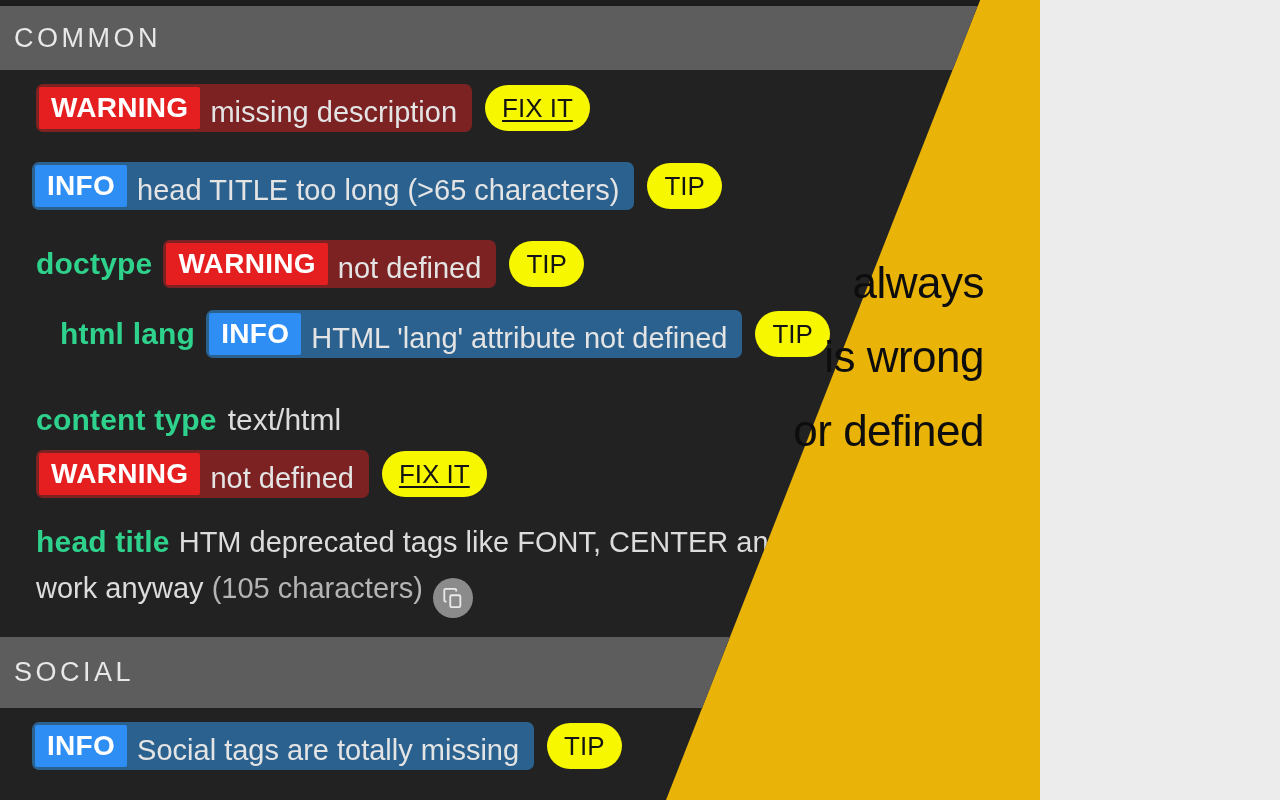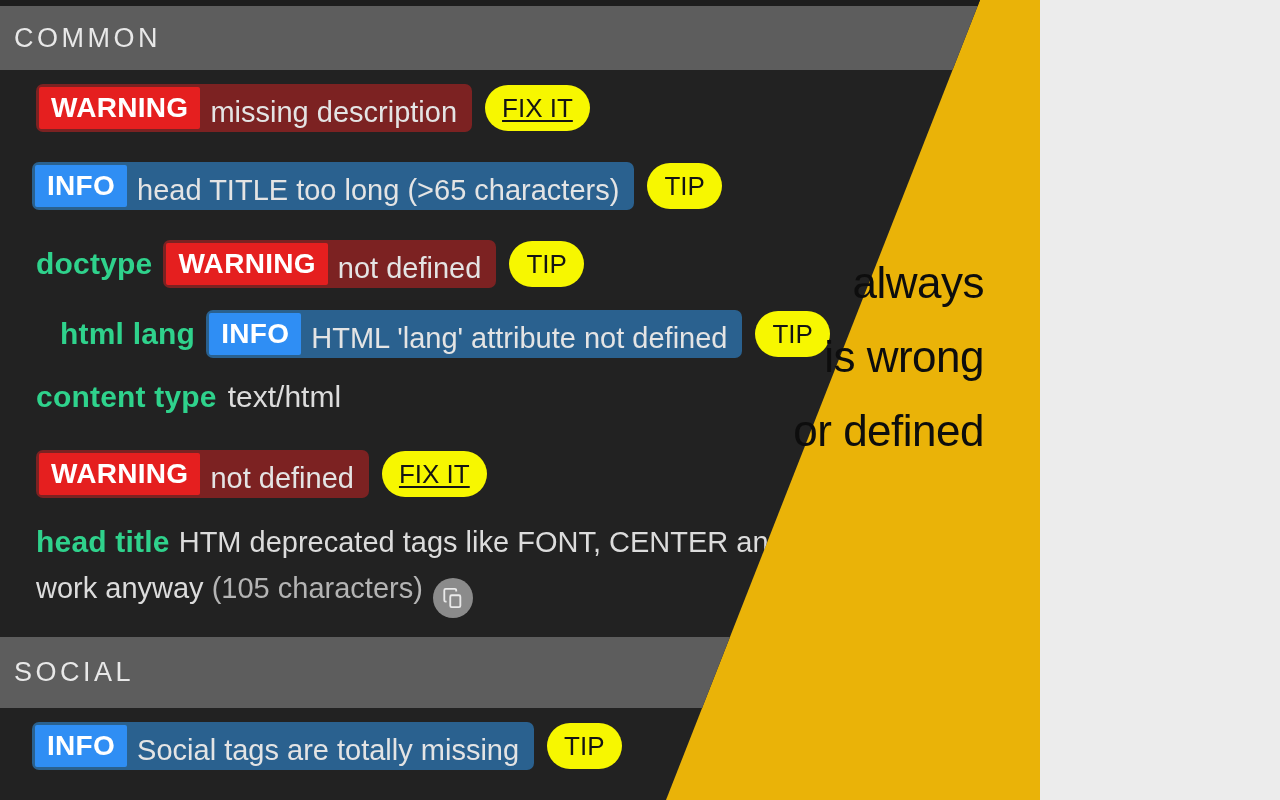--- a/index.html
+++ b/index.html
@@ -221,21 +221,21 @@
 
       <div class="row" style="left:36px; top:240px;margin-left:24px;">
         <span class="key">html lang</span>
         <div class="alert info">
           <span class="badge info">INFO</span>
           <span class="msg">HTML 'lang' attribute not defined</span>
         </div>
         <span class="pill">TIP</span>
       </div>
 
-      <div class="row" style="left:36px; top:310px;align-items:flex-end;">
+      <div class="row" style="left:36px; top:333px;align-items:flex-end;">
         <span class="key">content type</span>
         <span class="plainval">text/html</span>
       </div>
 
       <div class="row" style="left:36px; top:380px;">
         <div class="alert warn">
           <span class="badge warn">WARNING</span>
           <span class="msg">not defined</span>
         </div>
         <span class="pill fix">FIX IT</span>

